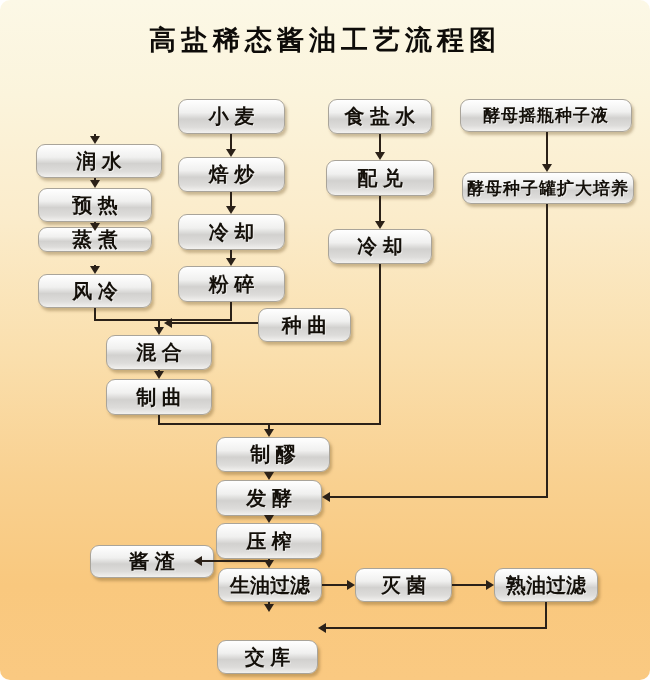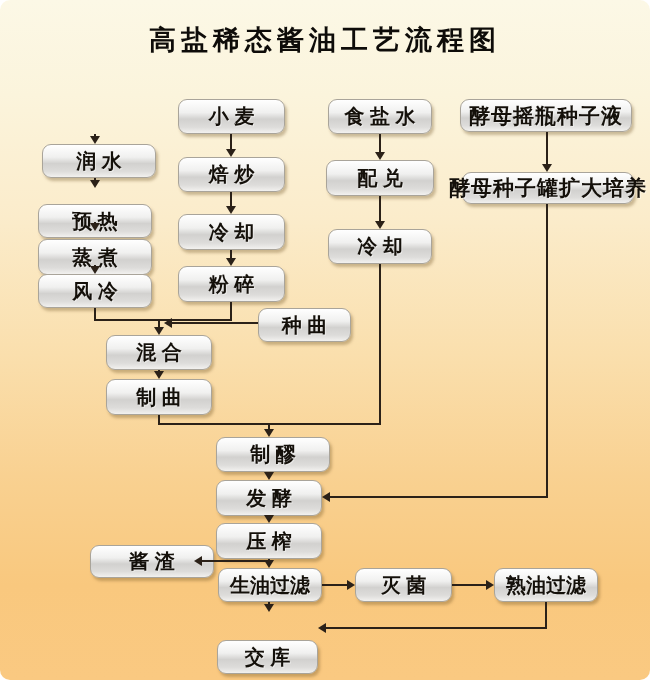--- a/index.html
+++ b/index.html
@@ -33,26 +33,26 @@
       #ffffff 0%, #f0f0ef 38%, #d2d1cf 58%, #dddcda 82%, #f2f1ef 100%);
     border: 1px solid #a9a49a;
     border-radius: 9px;
     box-shadow: 2px 3px 3px rgba(110, 80, 35, 0.35);
     color: #14100a;
     font-weight: bold;
     font-size: 20px;
     white-space: nowrap;
     text-shadow: 1px 1px 0 rgba(255,255,255,0.45);
   }
-  .node.small { font-size: 21px; letter-spacing: 1px; font-family: Liberation Mono, monospace; }
+  .node.small { font-size: 17px; letter-spacing: 1px; font-family: Liberation Mono, monospace; }
   
   #n-defatted-soybean      { left: 33px;  top: 100px; width: 124px; height: 34px; }
-  #n-moisten               { left: 42px;  top: 144px; width: 114px; height: 34px; text-align: right; }
-  #n-preheat               { left: 38px;  top: 204px; width: 114px; height: 34px; }
-  #n-steam                 { left: 38px;  top: 239px; width: 114px; height: 36px; }
+  #n-moisten               { left: 36px;  top: 144px; width: 126px; height: 34px; text-align: right; }
+  #n-preheat               { left: 38px;  top: 188px; width: 114px; height: 34px; }
+  #n-steam                 { left: 38px;  top: 227px; width: 114px; height: 25px; }
   #n-air-cool              { left: 38px;  top: 274px; width: 114px; height: 34px; }
   #n-wheat                 { left: 178px; top: 99px;  width: 107px; height: 35px; }
   #n-roast                 { left: 178px; top: 157px; width: 107px; height: 35px; }
   #n-cool-wheat            { left: 178px; top: 214px; width: 107px; height: 36px; }
   #n-crush                 { left: 178px; top: 266px; width: 107px; height: 36px; }
   #n-brine                 { left: 328px; top: 99px;  width: 104px; height: 35px; }
   #n-blend                 { left: 326px; top: 160px; width: 108px; height: 36px; }
   #n-cool-brine            { left: 328px; top: 229px; width: 104px; height: 35px; }
   #n-yeast-flask           { left: 460px; top: 99px;  width: 172px; height: 33px; }
   #n-yeast-tank            { left: 462px; top: 172px; width: 172px; height: 32px; }

